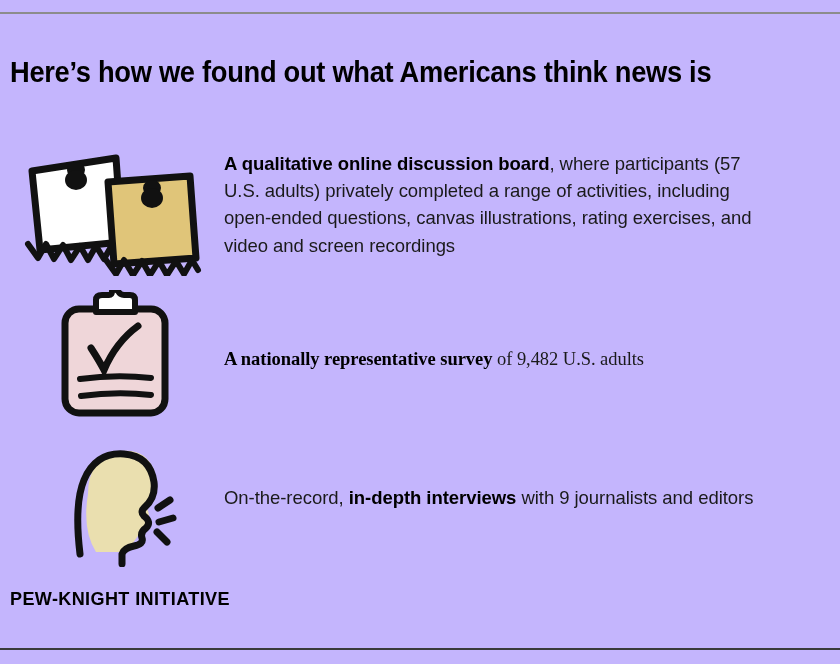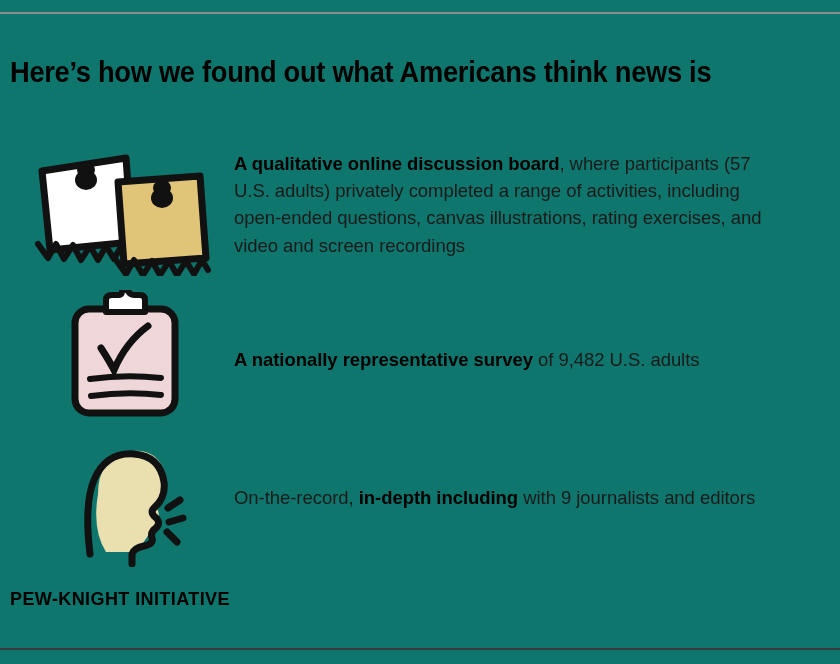--- a/index.html
+++ b/index.html
@@ -12,21 +12,21 @@
     height: 664px;
     font-family: "Liberation Sans", sans-serif;
     color: #000000;
     overflow: hidden;
     position: relative;
   }
 
   .card {
     position: absolute;
     inset: 0;
-    background: #0f766e;
+    background: #c4b5fd;
   }
 
   
   .rule-top {
     position: absolute;
     left: 0;
     top: 12px;
     width: 840px;
     height: 2px;
     background: #8c8c8c;
@@ -52,27 +52,27 @@
     letter-spacing: -0.3px;
     color: #000;
     font-stretch: condensed;
     transform: scaleX(0.94);
     transform-origin: left top;
   }
 
   
   .row {
     position: absolute;
-    left: 12px;
+    left: 2px;
     width: 772px;
     display: flex;
     align-items: flex-start;
   }
   .row-1 { top: 142px; }
-  .row-2 { top: 288px; }
+  .row-2 { top: 288px; font-family: Liberation Serif, serif; }
   .row-3 { top: 440px; }
 
   .icon-cell {
     width: 222px;
     flex: 0 0 222px;
     display: flex;
     justify-content: flex-start;
     align-items: flex-start;
   }
   .icon-cell svg { display: block; }
@@ -174,21 +174,21 @@
         <path d="M22 112 Q16 62 26 38 Q38 10 66 12 Q92 14 96 40 Q98 56 86 66 Q82 70 86 74 Q94 80 88 86 Q82 90 84 96 Q86 102 76 104 Q66 106 64 112 L64 122" fill="none" stroke="#111111" stroke-width="7" stroke-linecap="round" stroke-linejoin="round"></path>
 
         <g>
           <path d="M100 66 L112 58" stroke="#111111" stroke-width="7" stroke-linecap="round"></path>
           <path d="M101 80 L115 76" stroke="#111111" stroke-width="7" stroke-linecap="round"></path>
           <path d="M99 90 L109 100" stroke="#111111" stroke-width="7" stroke-linecap="round"></path>
         </g>
       </svg>
     </div>
     <div class="text-cell">
-      <span>On-the-record, </span><b>in-depth including</b><span> with 9 journalists and editors</span>
+      <span>On-the-record, </span><b>in-depth interviews</b><span> with 9 journalists and editors</span>
     </div>
   </div>
 
   <div class="footer">PEW-KNIGHT INITIATIVE</div>
 
   <div class="rule-bottom"></div>
 
 </div>
 
 </body></html>

